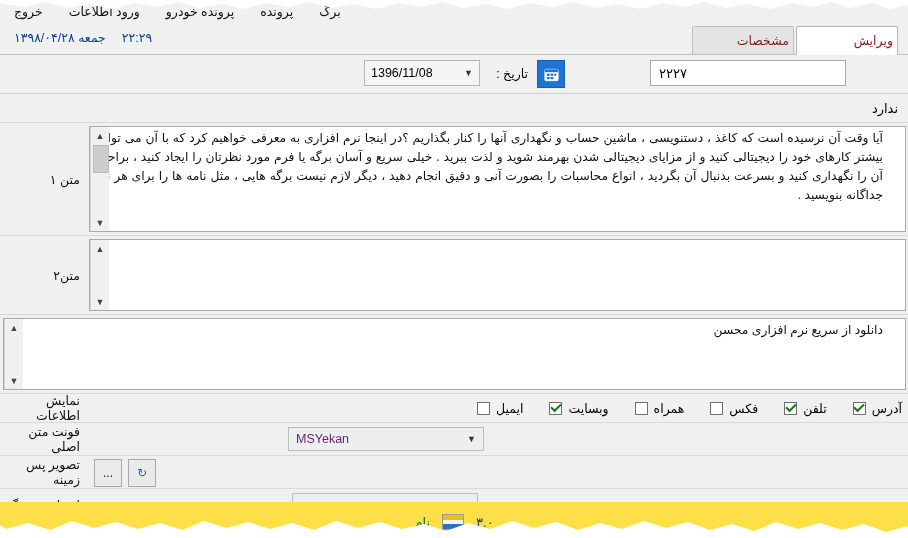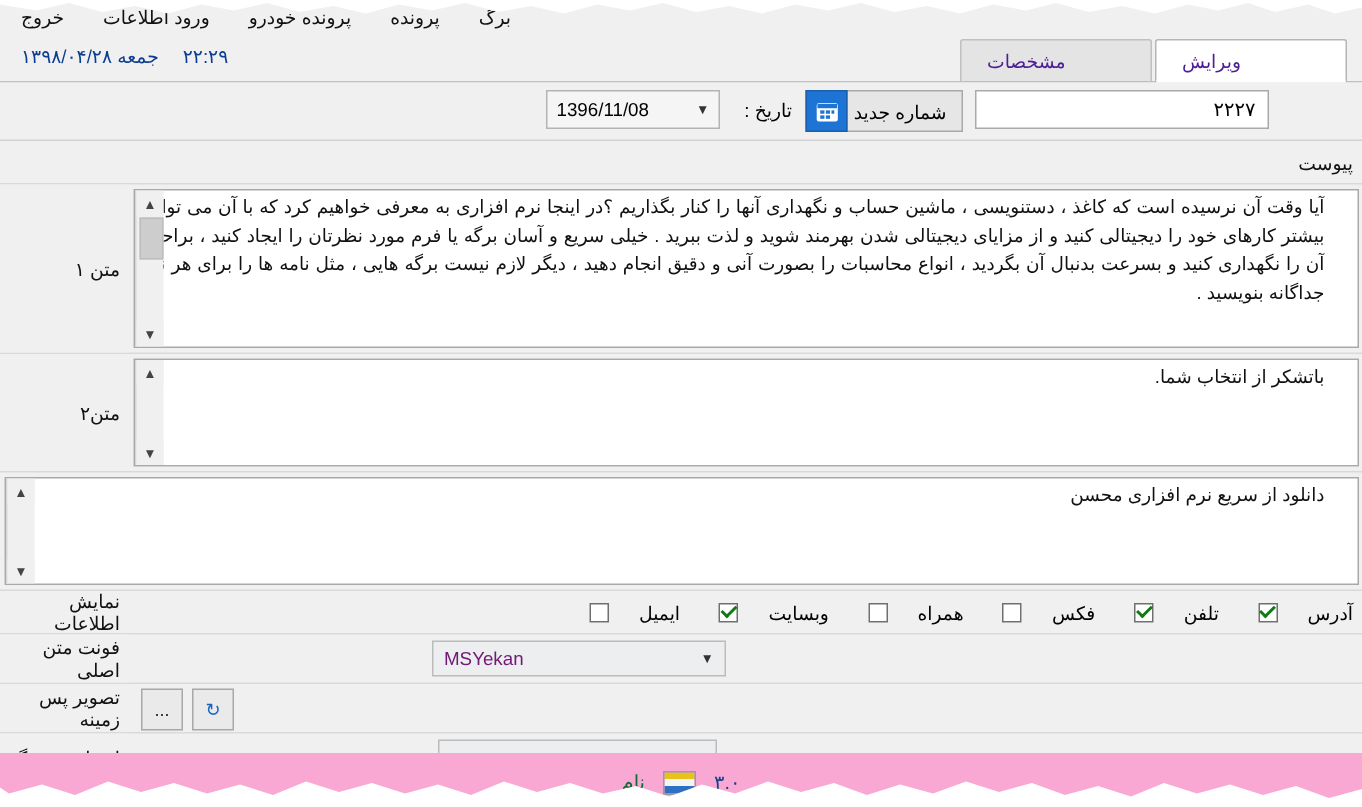--- a/index.html
+++ b/index.html
@@ -64,24 +64,24 @@
   .tabs {
     position: absolute;
     top: 4px; right: 10px;
     display: flex;
     flex-direction: row;
     gap: 2px;
   }
   .tab {
     height: 27px;
     min-width: 92px;
-    padding: 0 17px;
-    display: flex; align-items: center; justify-content: flex-end;
-    font-size: 12.5px;
-    color: #4c1d95;
+    padding: 0 4px;
+    display: flex; align-items: center; justify-content: flex-start;
+    font-size: 12.5px;
+    color: #7f1d1d;
     background: #e4e4e4;
     border: 1px solid #c0c0c0;
     border-bottom: none;
     border-radius: 2px 2px 0 0;
   }
   .tab.active {
     background: #ffffff;
     border-color: #b5b5b5;
     position: relative;
     z-index: 3;
@@ -124,21 +124,21 @@
     position: absolute;
     right: 62px; top: 5px;
     width: 196px; height: 26px;
     background: #fff;
     border: 1px solid #a9a9a9;
     display: flex; align-items: center;
     padding: 0 8px;
     font-size: 13px;
     box-sizing: border-box;
   }
-  .num-input span { width: 100%; text-align: right; }
+  .num-input span { width: 100%; text-align: left; }
   .btn-newnum {
     position: absolute;
     right: 266px; top: 5px;
     height: 26px;
     padding: 0 10px;
     display: flex; align-items: center;
     background: #e6e6e6;
     border: 1px solid #a9a9a9;
     font-size: 12.5px;
   }
@@ -260,21 +260,21 @@
     display: flex;
     flex-direction: row;
     align-items: center;
     height: 100%;
     gap: 26px;
     padding-right: 6px;
     justify-content: flex-start;
   }
   .chk {
     display: flex; flex-direction: row-reverse;
-    align-items: center; gap: 20px;
+    align-items: center; gap: 6px;
     font-size: 12.5px;
   }
   .box {
     width: 13px; height: 13px;
     border: 1px solid #6f6f6f;
     background: #fff;
     display: inline-flex;
     align-items: center; justify-content: center;
     box-sizing: border-box;
   }
@@ -317,21 +317,21 @@
     display: flex; align-items: center; justify-content: center;
     font-size: 12px; color: #222;
   }
   .sqbtn.blue { color: #1566c0; }
 
   
   .bottomstrip {
     position: absolute;
     left: 0; right: 0; bottom: 0;
     height: 36px;
-    background: #f9a8d4;
+    background: #fde047;
     overflow: hidden;
   }
   .bottomstrip .statusrow {
     position: absolute;
     bottom: 8px; left: 0; right: 0;
     display: flex; flex-direction: row-reverse;
     align-items: center; justify-content: center;
     gap: 12px;
     font-size: 13px;
     color: #1b5e20;
@@ -372,23 +372,20 @@
     <div class="datetime">
       <span>۲۲:۲۹</span>
       <span>جمعه   ۱۳۹۸/۰۴/۲۸</span>
     </div>
   </div>
 
   <div class="toolrow">
     <div class="lbl-num">شماره :</div>
     <div class="num-input">
       <span>۲۲۲۷</span>
-    </div>
-    <div class="btn-newnum">
-      <span>شماره جدید</span>
     </div>
     <div class="btn-newicon">
       <svg width="15" height="15" viewBox="0 0 16 16" aria-hidden="true">
         <rect x="1" y="2.5" width="14" height="12" rx="1" fill="#ffffff" stroke="#ffffff"></rect>
         <rect x="1" y="2.5" width="14" height="3" fill="#1e74d4"></rect>
         <rect x="3" y="7" width="3" height="2.4" fill="#1e74d4"></rect>
         <rect x="7" y="7" width="3" height="2.4" fill="#1e74d4"></rect>
         <rect x="11" y="7" width="2" height="2.4" fill="#1e74d4"></rect>
         <rect x="3" y="10.6" width="3" height="2.4" fill="#1e74d4"></rect>
         <rect x="7" y="10.6" width="3" height="2.4" fill="#1e74d4"></rect>
@@ -397,41 +394,42 @@
     <div class="lbl-date">تاریخ :</div>
     <div class="date-combo">
       <span class="caret">▼</span>
       <span>1396/11/08</span>
     </div>
   </div>
 
   <div class="form">
 
     <div class="row row-attach">
-      <div class="rowlabel">پیوست</div>
+      <div class="rowfield">
+        <div class="attach-val">ندارد</div>
+      </div>
     </div>
 
     <div class="row" style="height:112px">
       <div class="rowfield">
         <div class="memo" style="height:106px">
           <div class="text">آیا وقت آن نرسیده است که کاغذ ، دستنویسی ، ماشین حساب و نگهداری آنها را کنار بگذاریم ؟در اینجا نرم افزاری به معرفی خواهیم کرد که با آن می توانید بیشتر کارهای خود را دیجیتالی کنید و از مزایای دیجیتالی شدن بهرمند شوید و لذت ببرید . خیلی سریع و آسان برگه یا فرم مورد نظرتان را ایجاد کنید ، براحتی آن را نگهداری کنید و بسرعت بدنبال آن بگردید ، انواع محاسبات را بصورت آنی و دقیق انجام دهید ، دیگر لازم نیست برگه هایی ، مثل نامه ها را برای هر نفر جداگانه بنویسید .</div>
           <div class="vscroll">
             <div class="arr up">▲</div>
             <div class="thumb" style="top:18px;height:26px"></div>
             <div class="arr dn">▼</div>
           </div>
         </div>
       </div>
       <div class="rowlabel">متن ۱</div>
     </div>
 
     <div class="row" style="height:78px">
       <div class="rowfield">
         <div class="memo" style="height:72px">
-          <div class="text short">باتشکر از انتخاب شما.</div>
           <div class="vscroll">
             <div class="arr up">▲</div>
             <div class="arr dn">▼</div>
           </div>
         </div>
       </div>
       <div class="rowlabel">متن۲</div>
     </div>
 
     <div class="row" style="height:78px">

